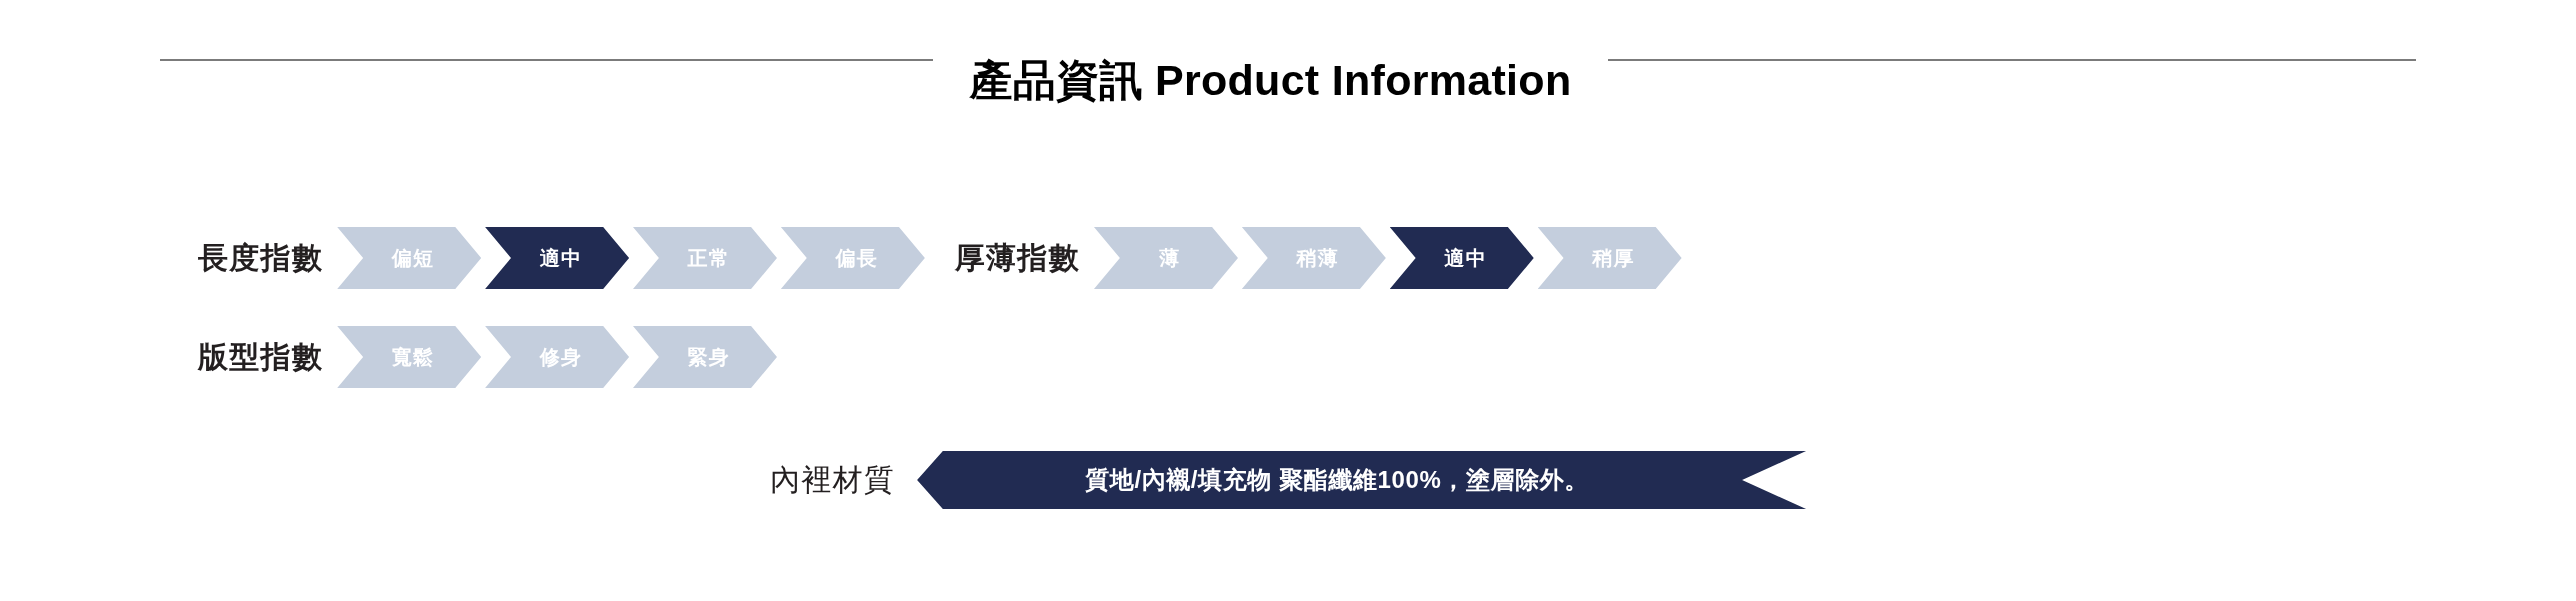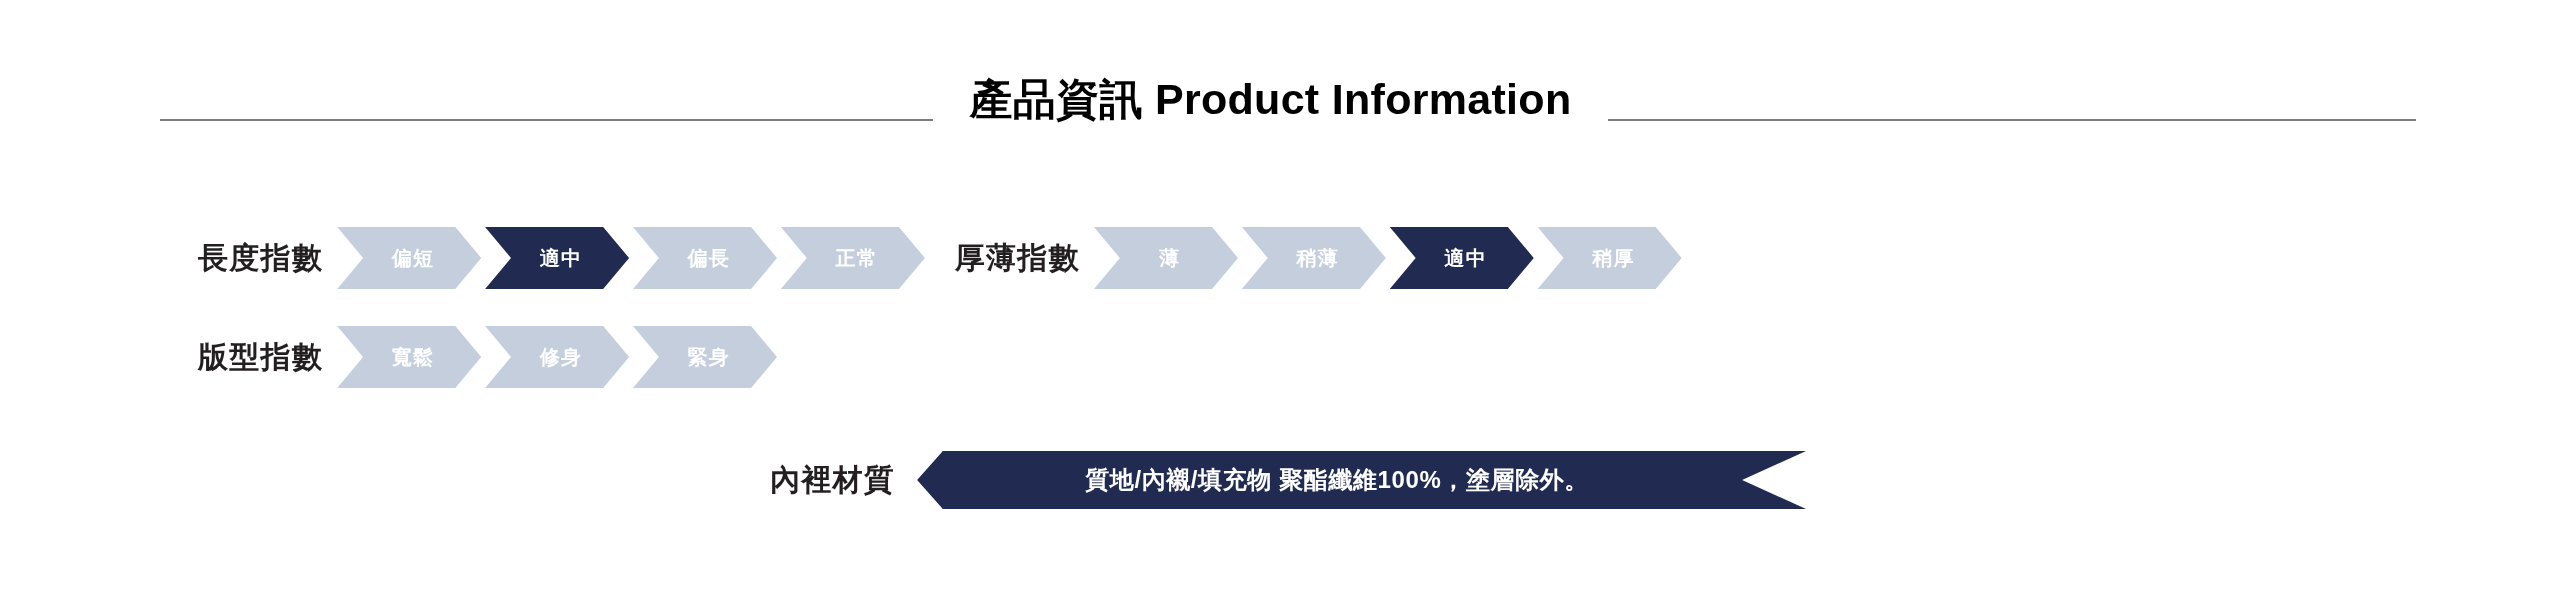--- a/index.html
+++ b/index.html
@@ -17,21 +17,21 @@
   }
 
   
   #title-block {
     position: absolute;
     top: 59px;
     left: 0;
     width: 2576px;
     height: 62px;
     display: flex;
-    align-items: flex-end;
+    align-items: flex-start;
     justify-content: center;
   }
   .rule {
     height: 1.9px;
     background: #7b7b7b;
     flex: 0 0 auto;
   }
   .rule.left  { width: 773px; margin-right: 36px; }
   .rule.right { width: 808px; margin-left: 36px; }
   #page-title {
@@ -121,21 +121,21 @@
     position: absolute;
     top: 451px;
     left: 0;
     width: 2576px;
     display: flex;
     align-items: center;
     justify-content: center;
   }
   #material-label {
     font-size: 30px;
-    font-weight: 700;
+    font-weight: 400;
     color: #231f20;
     letter-spacing: 1.3px;
     white-space: nowrap;
     line-height: 58px;
     margin-right: 22px;
   }
   #material-bar {
     position: relative;
     height: 58px;
     width: 889px;
@@ -170,24 +170,24 @@
       <div class="group left-group">
         <div class="group-label">長度指數</div>
         <div class="chev-track">
           <div class="chev first">
             <span class="chev-label">偏短</span>
           </div>
           <div class="chev active">
             <span class="chev-label">適中</span>
           </div>
           <div class="chev">
+            <span class="chev-label">正常</span>
+          </div>
+          <div class="chev">
             <span class="chev-label">偏長</span>
-          </div>
-          <div class="chev">
-            <span class="chev-label">正常</span>
           </div>
         </div>
       </div>
       <div class="group right-group">
         <div class="group-label">厚薄指數</div>
         <div class="chev-track">
           <div class="chev first">
             <span class="chev-label">薄</span>
           </div>
           <div class="chev">

